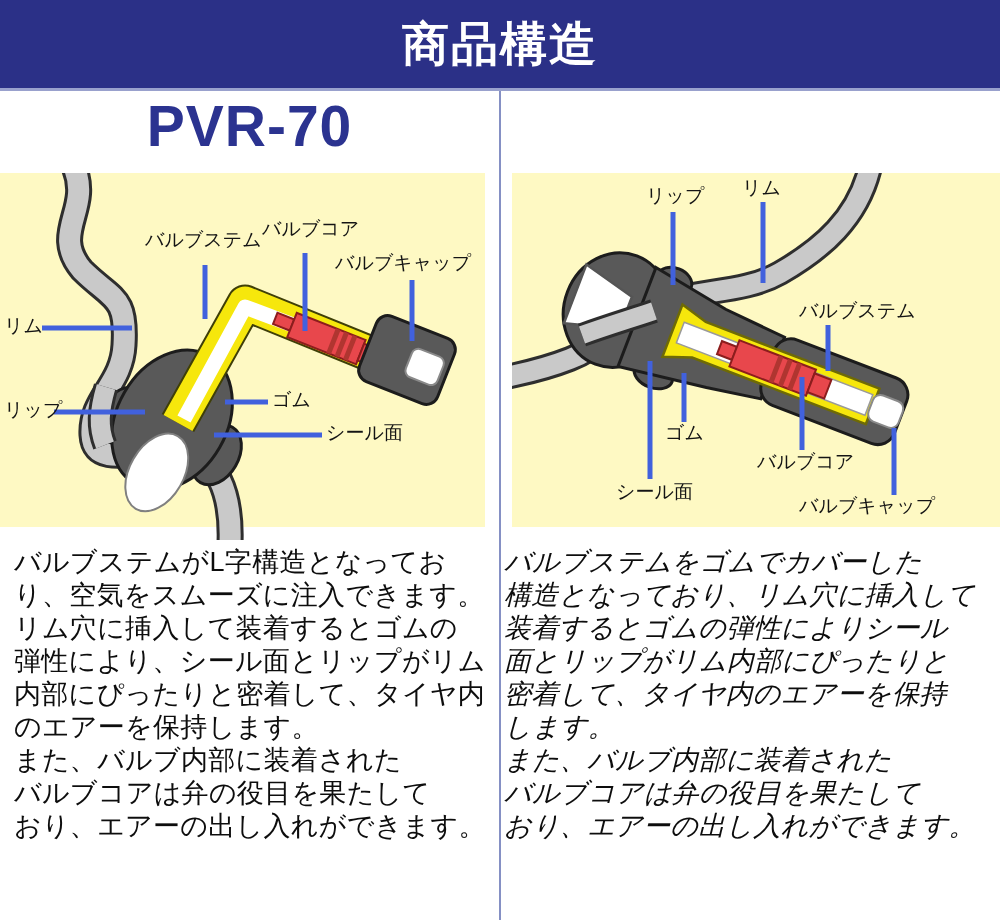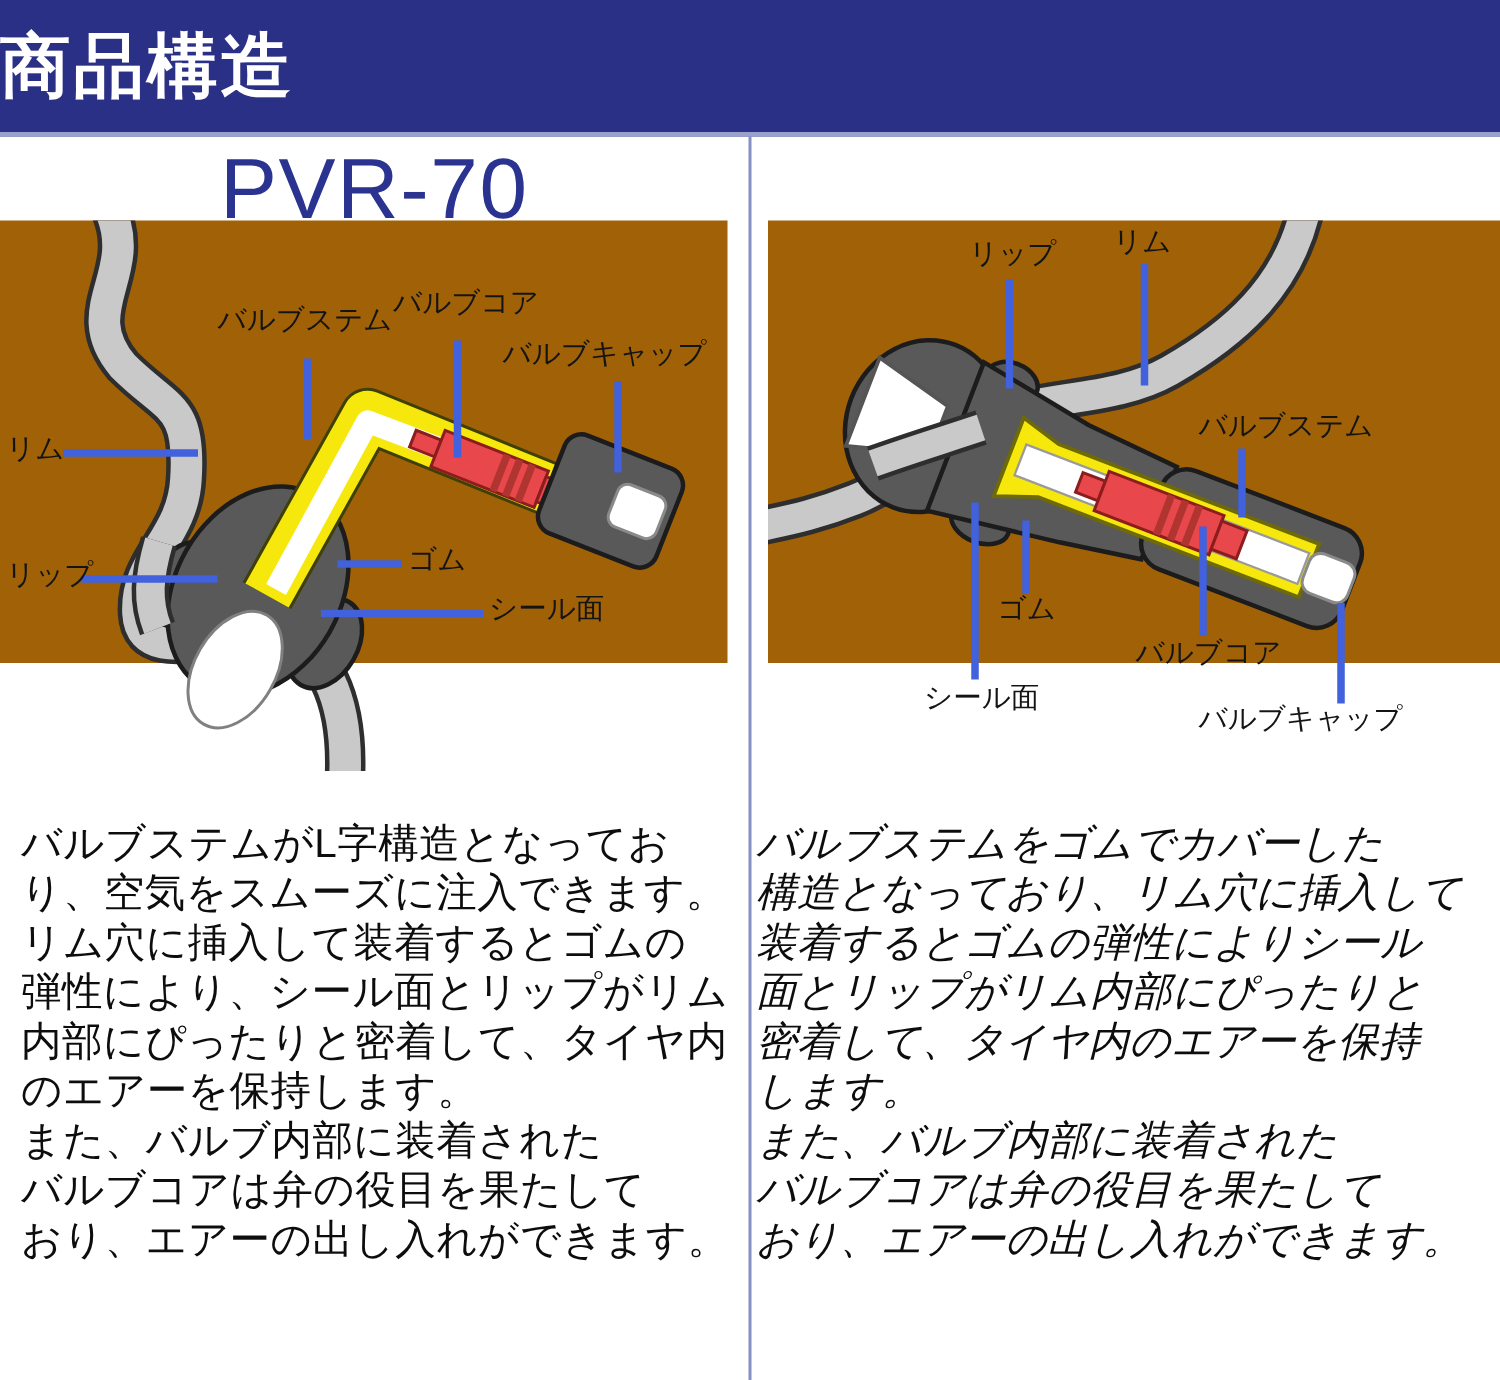--- a/index.html
+++ b/index.html
@@ -1,25 +1,25 @@
 <!DOCTYPE html>
 <html><head>
 <meta charset="utf-8">
 <style>
   html,body{margin:0;padding:0;background:#ffffff;}
   .page{position:relative;width:1000px;height:920px;background:#ffffff;overflow:hidden;
         font-family:"Liberation Sans","DejaVu Sans",sans-serif;}
   .header{position:absolute;left:0;top:0;width:1000px;height:88px;background:#2b3087;
-          border-bottom:3px solid #99a1cd;display:flex;align-items:center;justify-content:flex-start;}
+          border-bottom:3px solid #99a1cd;display:flex;align-items:center;justify-content:center;}
   .header h1{margin:0;color:#ffffff;font-size:47px;font-weight:700;letter-spacing:2px;}
   .divider{position:absolute;left:499px;top:91px;width:2px;height:829px;background:#8590c4;}
   .col-title{position:absolute;top:91px;height:70px;width:499px;display:flex;align-items:center;
-             justify-content:center;font-size:57px;font-weight:400;color:#2b3390;letter-spacing:1px;}
+             justify-content:center;font-size:57px;font-weight:700;color:#2b3390;letter-spacing:1px;}
   .col-title.right{left:501px;}
-  .diag{position:absolute;top:147px;height:295px;background:#a16207;}
+  .diag{position:absolute;top:173px;height:354px;background:#fef9c3;}
   .diag svg{position:absolute;left:0;top:0;}
   #d-left{left:0;width:485px;}
   #d-right{left:512px;width:488px;}
   .dlabel{position:absolute;font-size:19px;line-height:19px;color:#141414;white-space:nowrap;}
   .desc{position:absolute;top:546px;font-size:27px;line-height:33px;color:#0d0d0d;
         white-space:pre;letter-spacing:0.3px;}
   .desc.left{left:14px;}
   .desc.right{left:504px;font-style:italic;}
 </style>
 </head>

